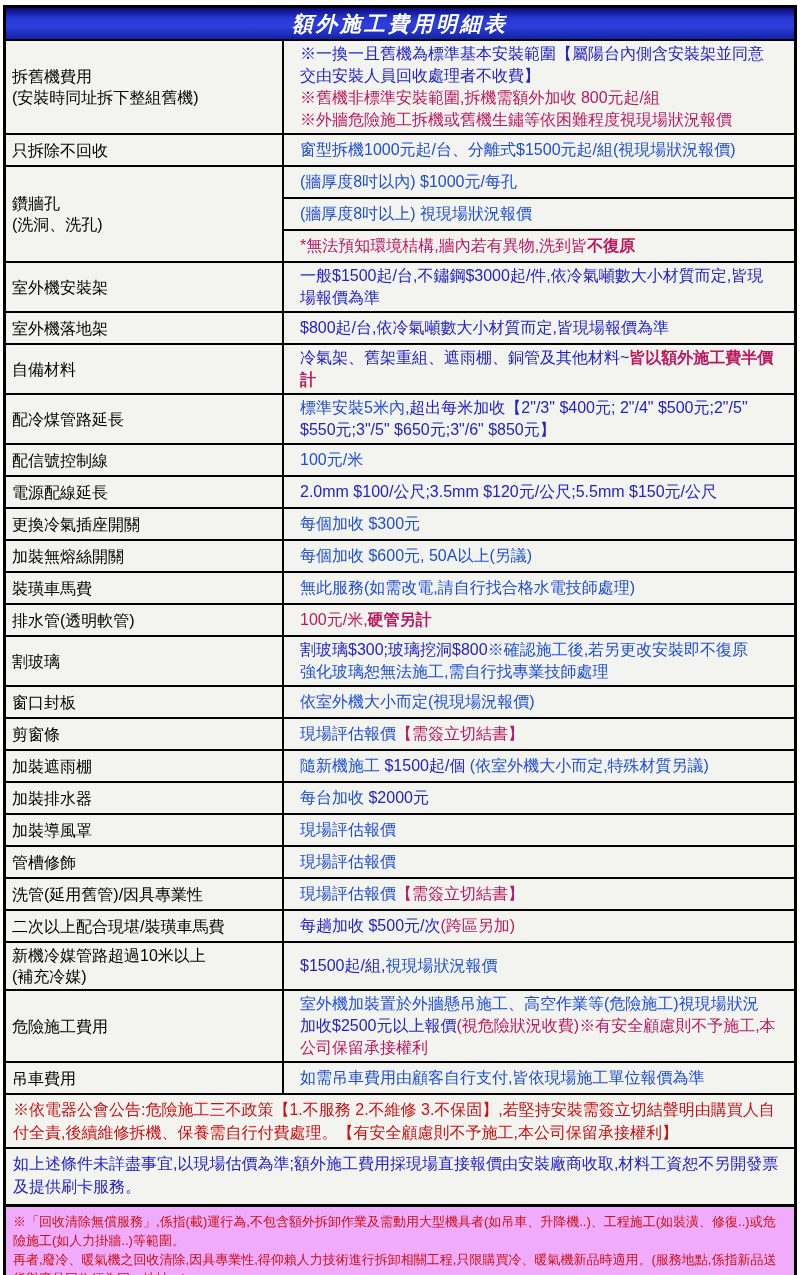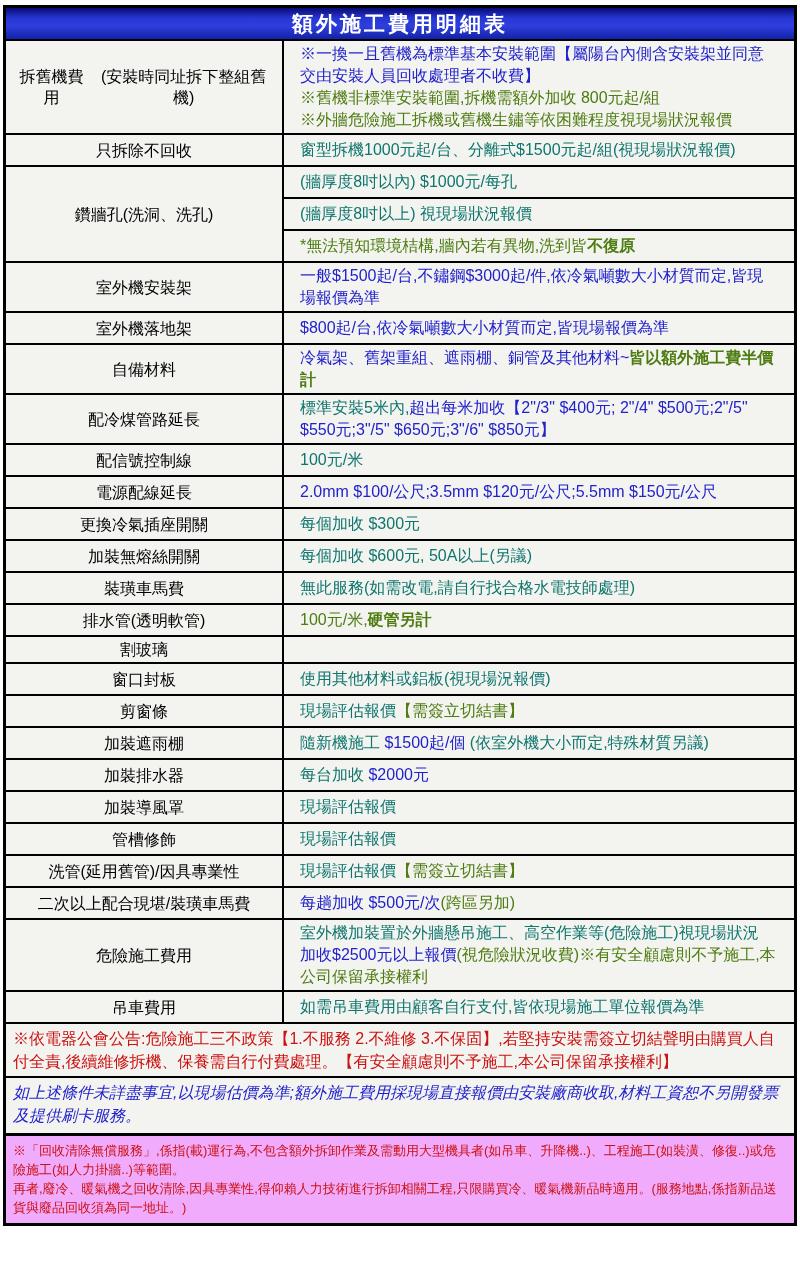--- a/index.html
+++ b/index.html
@@ -11,53 +11,54 @@
     margin:5px 3px 0 3px;
     border:3px solid #000;
     background:#f3f3f0;
   }
 
   .title-bar {
     height:31px;
     display:flex; align-items:center; justify-content:center;
     background:linear-gradient(180deg,#0a0a72 0%, #2636d2 32%, #2e3fdd 58%, #1322a8 100%);
     border-bottom:2px solid #000;
+    font-style:italic;
   }
   .title-bar .title-text {
     color:#ffffff; font-weight:bold; font-size:21px; letter-spacing:3px;
   }
 
   .row { display:flex; border-bottom:2px solid #000; }
   .cell-label {
     flex:0 0 278px; width:278px; box-sizing:border-box;
     border-right:2px solid #000;
-    display:flex; flex-direction:row; justify-content:center; align-items:center;
+    display:flex; flex-direction:column; justify-content:center; align-items:flex-start;
     text-align:center; color:#000; font-size:16px; line-height:21px;
     padding:2px 6px;
   }
   .cell-content { flex:1; display:flex; flex-direction:column; min-width:0; }
   .subrow {
     flex:1; display:flex; align-items:center;
     min-height:26px; padding:2px 16px;
     font-size:16px; line-height:22px;
   }
   .subrow + .subrow { border-top:2px solid #000; }
   .txt { display:block; }
 
-  .c-k { color:#0f766e; }
+  .c-k { color:#1d4ed8; }
   .c-b { color:#2222cc; }
-  .c-r { color:#4d7c0f; }
+  .c-r { color:#be185d; }
   .bold { font-weight:bold; }
 
   .note {
     padding:3px 7px; font-size:16px; line-height:23px;
     border-bottom:2px solid #000;
   }
   .note-red  { color:#cc1111; }
-  .note-blue { color:#2222cc; padding-bottom:6px;font-style:italic; }
+  .note-blue { color:#2222cc; padding-bottom:6px; }
   .note-gray {
     background:#f0abfc; color:#cc1111;
     font-size:13px; line-height:19px;
     border-bottom:none; border-top:1px solid #000;
     padding:5px 7px 6px 7px;
   }
 </style>
 </head>
 <body>
 
@@ -205,28 +206,33 @@
           <div class="cell-content">
             <div class="subrow">
               <div class="txt"><span class="c-r">100元/米,</span><span class="c-r bold">硬管另計</span></div>
             </div>
           </div>
         </div>
         <div class="row">
           <div class="cell-label">
             <div>割玻璃</div>
           </div>
+          <div class="cell-content">
+            <div class="subrow">
+              <div class="txt"><span class="c-b">割玻璃$300;玻璃挖洞$800</span><span class="c-k">※確認施工後,若另更改安裝即不復原</span><br><span class="c-k">強化玻璃恕無法施工,需自行找專業技師處理</span></div>
+            </div>
+          </div>
         </div>
         <div class="row">
           <div class="cell-label">
             <div>窗口封板</div>
           </div>
           <div class="cell-content">
             <div class="subrow">
-              <div class="txt"><span class="c-k">使用其他材料或鋁板(視現場況報價)</span></div>
+              <div class="txt"><span class="c-k">依室外機大小而定(視現場況報價)</span></div>
             </div>
           </div>
         </div>
         <div class="row">
           <div class="cell-label">
             <div>剪窗條</div>
           </div>
           <div class="cell-content">
             <div class="subrow">
               <div class="txt"><span class="c-k">現場評估報價</span><span class="c-r">【需簽立切結書】</span></div>
@@ -283,20 +289,31 @@
             </div>
           </div>
         </div>
         <div class="row">
           <div class="cell-label">
             <div>二次以上配合現堪/裝璜車馬費</div>
           </div>
           <div class="cell-content">
             <div class="subrow">
               <div class="txt"><span class="c-b">每趟加收 $500元/次</span><span class="c-r">(跨區另加)</span></div>
+            </div>
+          </div>
+        </div>
+        <div class="row">
+          <div class="cell-label">
+            <div>新機冷媒管路超過10米以上</div>
+            <div>(補充冷媒)</div>
+          </div>
+          <div class="cell-content">
+            <div class="subrow">
+              <div class="txt"><span class="c-b">$1500起/組,</span><span class="c-k">視現場狀況報價</span></div>
             </div>
           </div>
         </div>
         <div class="row">
           <div class="cell-label">
             <div>危險施工費用</div>
           </div>
           <div class="cell-content">
             <div class="subrow">
               <div class="txt"><span class="c-k">室外機加裝置於外牆懸吊施工、高空作業等(危險施工)視現場狀況 </span><span class="c-b">加收$2500元以上報價</span><span class="c-r">(視危險狀況收費)</span><span class="c-r">※有安全顧慮則不予施工,本公司保留承接權利</span></div>

